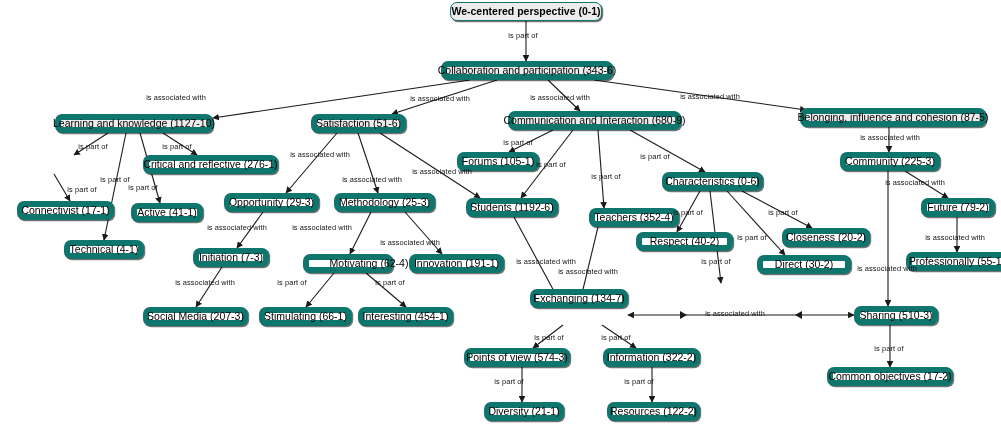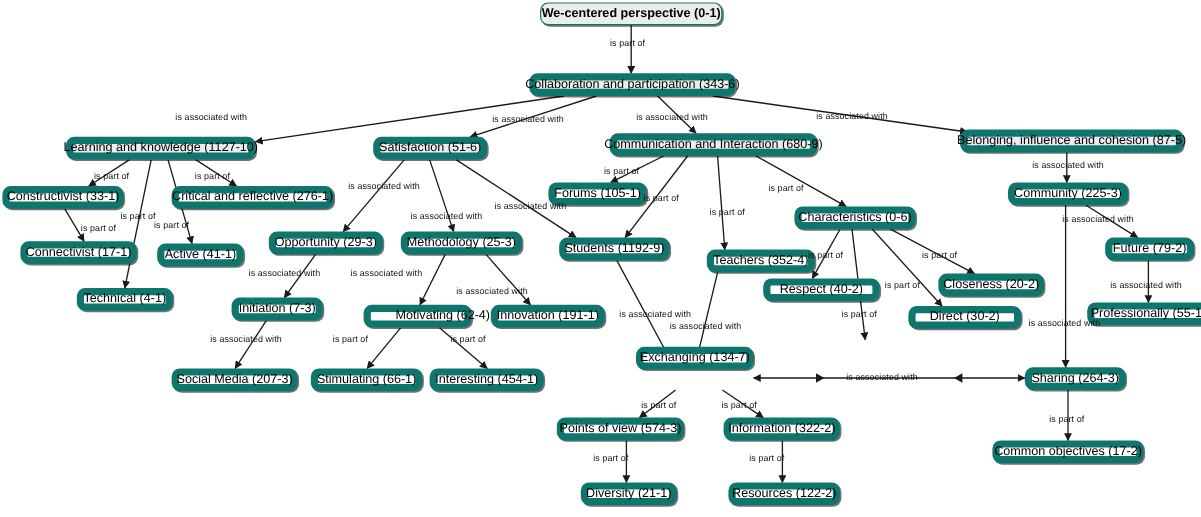--- a/index.html
+++ b/index.html
@@ -124,49 +124,48 @@
       </g>
   </svg>
 
   <div id="node-layer">
       <div class="node level0" style="left: 450px; top: 2px; width: 152px; height: 19px;">We-centered perspective (0-1)</div>
       <div class="node level1" style="left: 441px; top: 61px; width: 172px; height: 19px;">Collaboration and participation (343-6)</div>
       <div class="node level1" style="left: 55px; top: 114px; width: 158px; height: 19px;">Learning and knowledge (1127-10)</div>
       <div class="node level1" style="left: 311px; top: 114px; width: 95px; height: 19px;">Satisfaction (51-6)</div>
       <div class="node level1" style="left: 508px; top: 111px; width: 173px; height: 19px;">Communication and Interaction (680-9)</div>
       <div class="node level1" style="left: 800px; top: 108px; width: 186px; height: 19px;">Belonging, influence and cohesion (87-5)</div>
-      <div class="node" style="left: 2px; top: 155px; width: 101px; height: 19px;">Constructivist (33-1)</div>
       <div class="node" style="left: 143px; top: 155px; width: 135px; height: 19px;">Critical and reflective (276-1)</div>
       <div class="node" style="left: 17px; top: 201px; width: 97px; height: 19px;">Connectivist (17-1)</div>
       <div class="node" style="left: 131px; top: 203px; width: 72px; height: 19px;">Active (41-1)</div>
       <div class="node" style="left: 64px; top: 240px; width: 80px; height: 19px;">Technical (4-1)</div>
       <div class="node" style="left: 224px; top: 193px; width: 95px; height: 19px;">Opportunity (29-3)</div>
       <div class="node" style="left: 334px; top: 193px; width: 101px; height: 19px;">Methodology (25-3)</div>
       <div class="node" style="left: 193px; top: 248px; width: 76px; height: 19px;">Initiation (7-3)</div>
       <div class="node" style="left: 303px; top: 254px; width: 90px; height: 19px; padding-left: 48px;">Motivating (62-4)</div>
       <div class="node" style="left: 409px; top: 254px; width: 95px; height: 19px;">Innovation (191-1)</div>
       <div class="node" style="left: 143px; top: 307px; width: 105px; height: 19px;">Social Media (207-3)</div>
       <div class="node" style="left: 259px; top: 307px; width: 93px; height: 19px;">Stimulating (66-1)</div>
       <div class="node" style="left: 358px; top: 307px; width: 95px; height: 19px;">Interesting (454-1)</div>
       <div class="node" style="left: 457px; top: 152px; width: 82px; height: 19px;">Forums (105-1)</div>
-      <div class="node" style="left: 466px; top: 198px; width: 92px; height: 19px;">Students (1192-9)</div>
+      <div class="node" style="left: 466px; top: 198px; width: 92px; height: 19px;">Students (1192-6)</div>
       <div class="node" style="left: 559px; top: 208px; width: 90px; height: 19px; margin-left: 30px;">Teachers (352-4)</div>
       <div class="node" style="left: 662px; top: 172px; width: 101px; height: 19px;">Characteristics (0-6)</div>
       <div class="node" style="left: 636px; top: 232px; width: 97px; height: 19px;">Respect (40-2)</div>
       <div class="node" style="left: 782px; top: 228px; width: 88px; height: 19px;">Closeness (20-2)</div>
       <div class="node" style="left: 757px; top: 255px; width: 94px; height: 19px;">Direct (30-2)</div>
       <div class="node" style="left: 530px; top: 289px; width: 98px; height: 19px;">Exchanging (134-7)</div>
       <div class="node" style="left: 464px; top: 348px; width: 106px; height: 19px;">Points of view (574-3)</div>
       <div class="node" style="left: 603px; top: 348px; width: 97px; height: 19px;">Information (322-2)</div>
       <div class="node" style="left: 484px; top: 402px; width: 80px; height: 19px; text-align: center;">Diversity (21-1)</div>
       <div class="node" style="left: 607px; top: 402px; width: 93px; height: 19px;">Resources (122-2)</div>
       <div class="node" style="left: 840px; top: 152px; width: 100px; height: 19px;">Community (225-3)</div>
       <div class="node" style="left: 921px; top: 198px; width: 74px; height: 19px;">Future (79-2)</div>
       <div class="node" style="left: 906px; top: 252px; width: 102px; height: 19px;">Professionally (55-1)</div>
-      <div class="node" style="left: 854px; top: 306px; width: 84px; height: 19px;">Sharing (264-3)</div>
+      <div class="node" style="left: 854px; top: 306px; width: 84px; height: 19px;">Sharing (510-3)</div>
       <div class="node" style="left: 827px; top: 367px; width: 126px; height: 19px;">Common objectives (17-2)</div>
     </div>
   <div id="label-layer" style="position:absolute;left:0;top:0;width:1001px;height:431px;">
       <div class="edge-label" style="left: 523px; top: 36px;">is part of</div>
       <div class="edge-label" style="left: 176px; top: 98px;">is associated with</div>
       <div class="edge-label" style="left: 440px; top: 99px;">is associated with</div>
       <div class="edge-label" style="left: 560px; top: 98px;">is associated with</div>
       <div class="edge-label" style="left: 710px; top: 97px;">is associated with</div>
       <div class="edge-label" style="left: 93px; top: 147px;">is part of</div>
       <div class="edge-label" style="left: 177px; top: 147px;">is part of</div>

